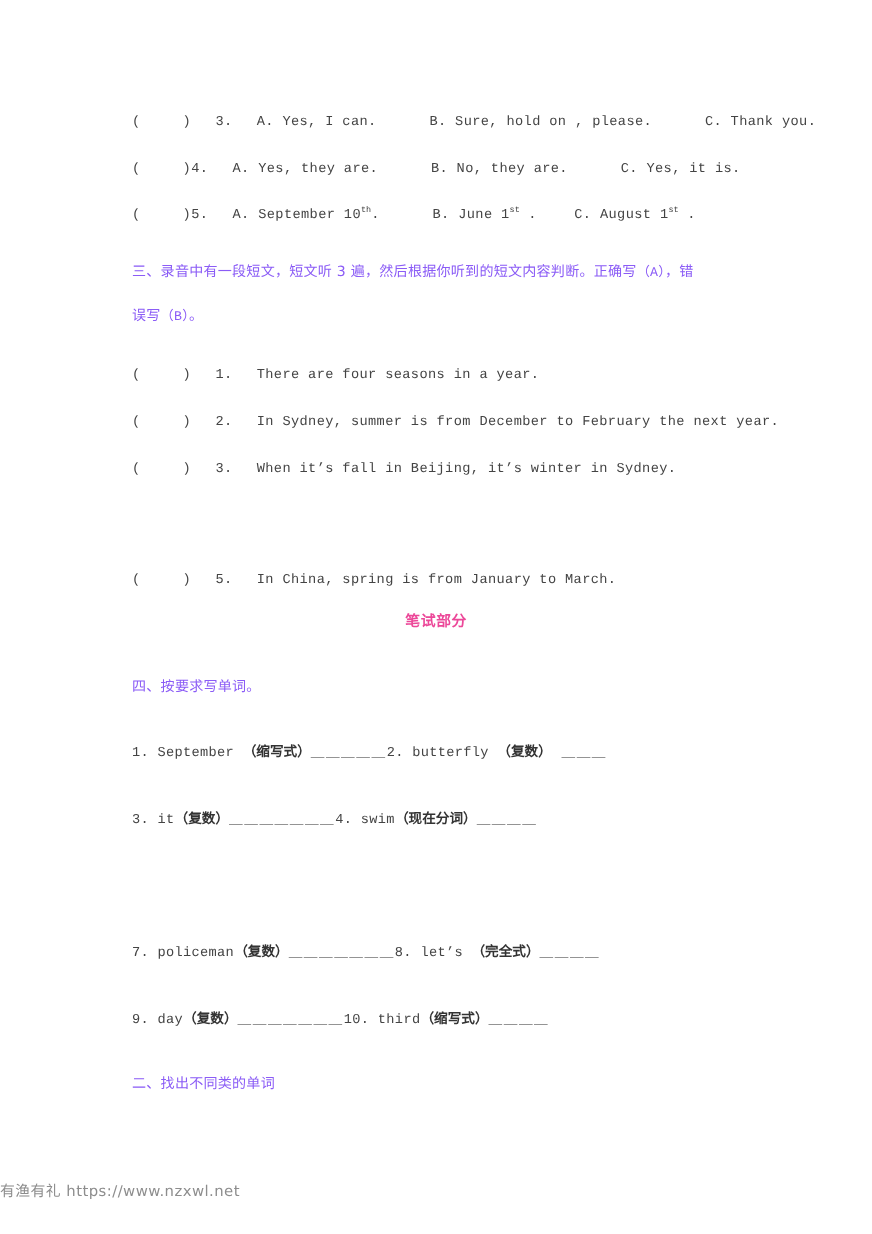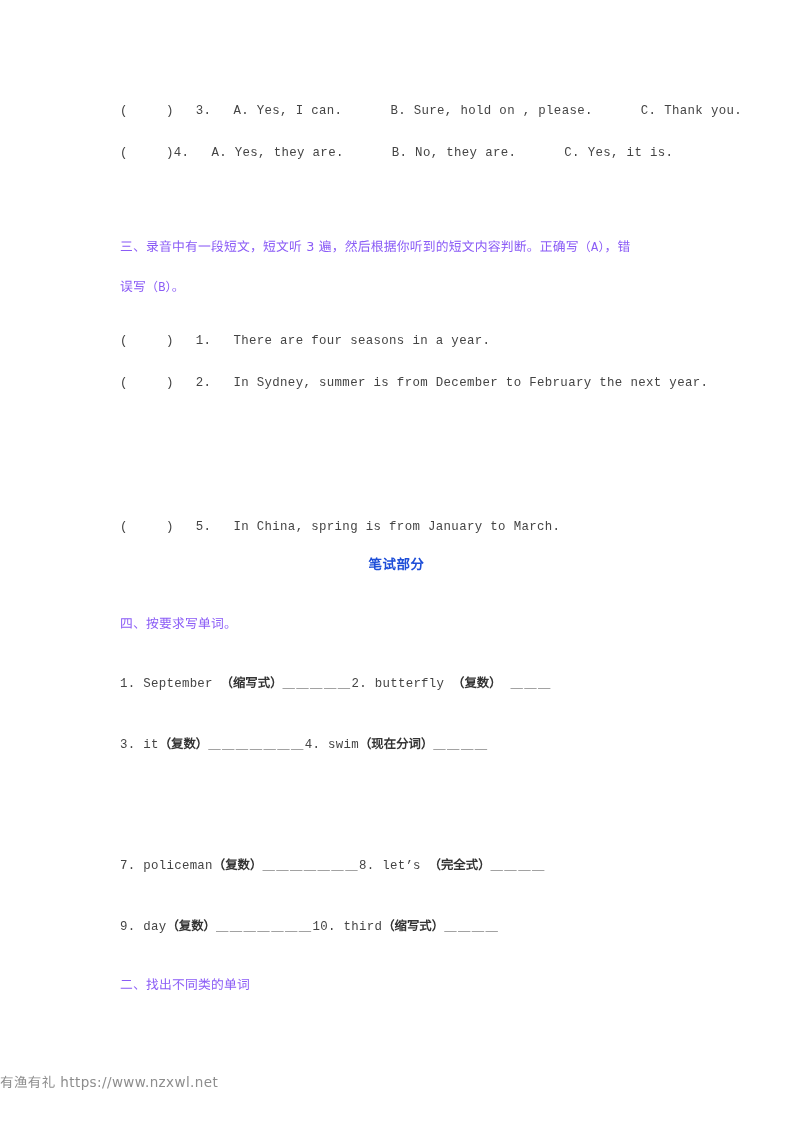--- a/index.html
+++ b/index.html
@@ -70,21 +70,21 @@
   }
 
   .section-title {
     position: absolute;
     width: 793px;
     left: 0;
     text-align: center;
     font-family: "DejaVu Sans", "Liberation Sans", sans-serif;
     font-size: 13.5px;
     font-weight: bold;
-    color: #1d4ed8;
+    color: #ec4899;
     letter-spacing: 0.5px;
   }
 
   .paren {
     display: inline-block;
     min-width: 46px;
   }
 
   sup {
     font-size: 0.62em;
@@ -112,36 +112,42 @@
 <div class="page">
 
   <div class="line" style="top:104px;">
     <span class="paren">(</span><span>)</span><span class="gap-sm"></span><span>3.</span><span class="gap-sm"></span><span>A. Yes, I can.</span><span class="gap-lg"></span><span>B. Sure, hold on , please.</span><span class="gap-lg"></span><span>C. Thank you.</span>
   </div>
 
   <div class="line" style="top:146px;">
     <span class="paren">(</span><span>)</span><span>4.</span><span class="gap-sm"></span><span>A. Yes, they are.</span><span class="gap-lg"></span><span>B. No, they are.</span><span class="gap-lg"></span><span>C. Yes, it is.</span>
   </div>
 
+  <div class="line" style="top:188px;">
+    <span class="paren">(</span><span>)</span><span>5.</span><span class="gap-sm"></span><span>A. September 10</span><sup>th</sup><span>.</span><span class="gap-lg"></span><span>B. June 1</span><sup>st</sup><span> .</span><span class="gap-md"></span><span>C. August 1</span><sup>st</sup><span> .</span>
+  </div>
 
   <div class="cn" style="top:236px;">
     <span>三、录音中有一段短文，短文听 3 遍，然后根据你听到的短文内容判断。正确写</span><span class="latin">（A）</span><span>，错</span>
   </div>
   <div class="cn" style="top:276px;">
     <span>误写</span><span class="latin">（B）</span><span>。</span>
   </div>
 
   <div class="line" style="top:334px;">
     <span class="paren">(</span><span>)</span><span class="gap-sm"></span><span>1.</span><span class="gap-sm"></span><span>There are four seasons in a year.</span>
   </div>
 
   <div class="line" style="top:376px;">
     <span class="paren">(</span><span>)</span><span class="gap-sm"></span><span>2.</span><span class="gap-sm"></span><span>In Sydney, summer is from December to February the next year.</span>
   </div>
 
+  <div class="line" style="top:419px;">
+    <span class="paren">(</span><span>)</span><span class="gap-sm"></span><span>3.</span><span class="gap-sm"></span><span>When it’s fall in Beijing, it’s winter in Sydney.</span>
+  </div>
 
 
   <div class="line" style="top:520px;">
     <span class="paren">(</span><span>)</span><span class="gap-sm"></span><span>5.</span><span class="gap-sm"></span><span>In China, spring is from January to March.</span>
   </div>
 
   <div class="section-title" style="top:553px;">笔试部分</div>
 
   <div class="cn" style="top:613px;">四、按要求写单词。</div>
 

